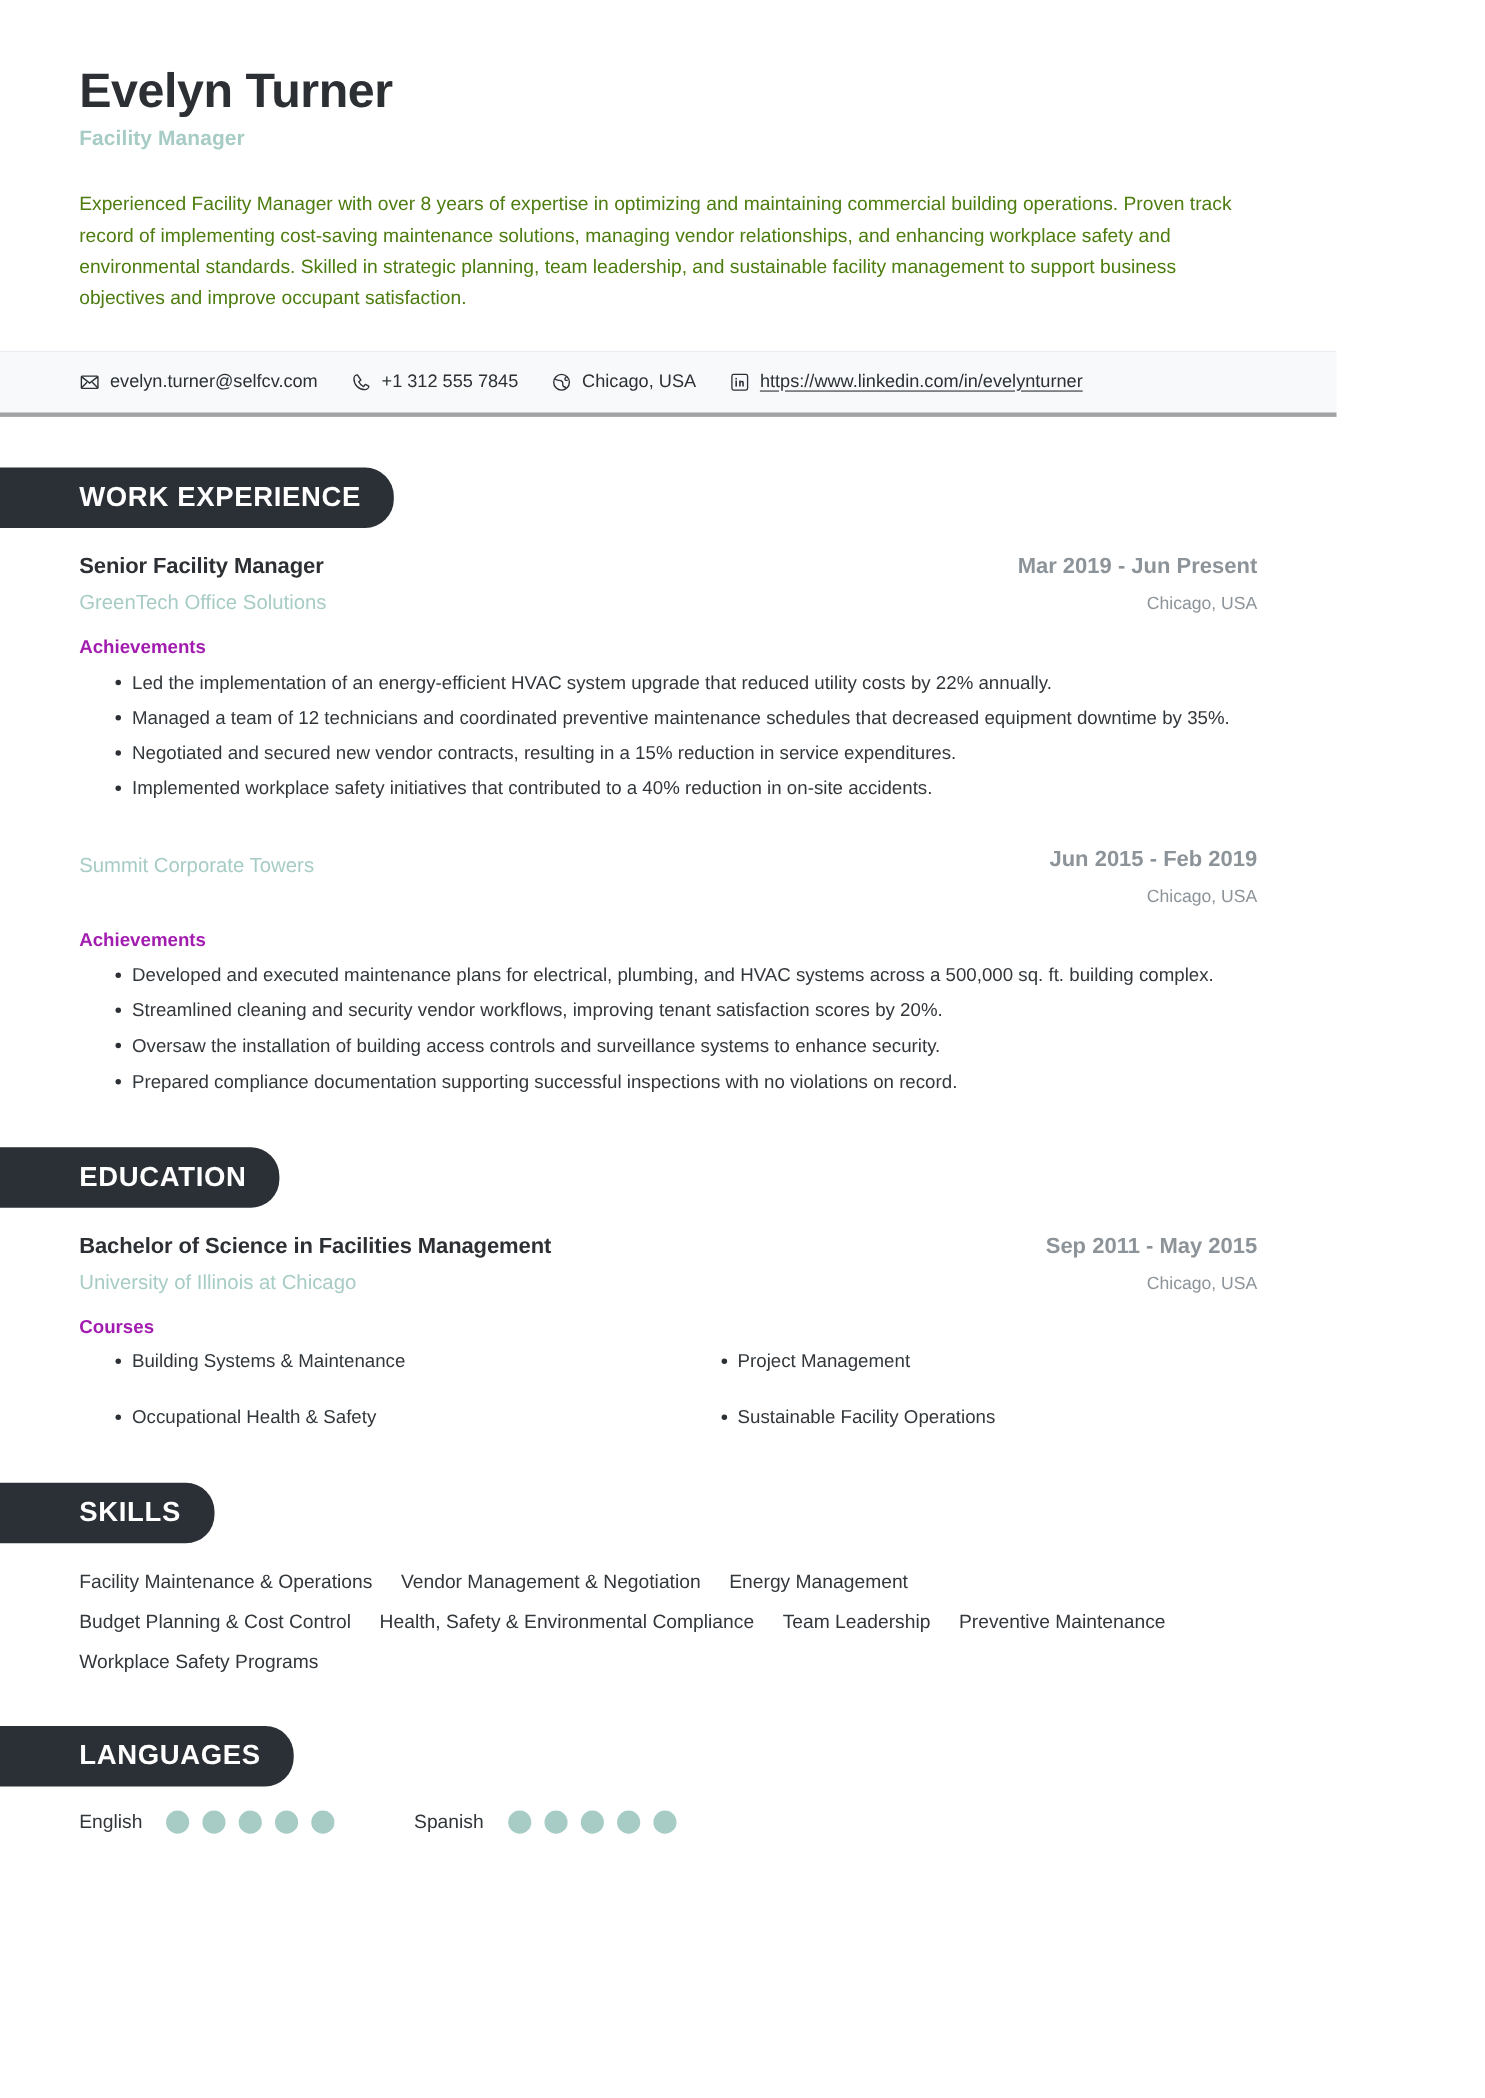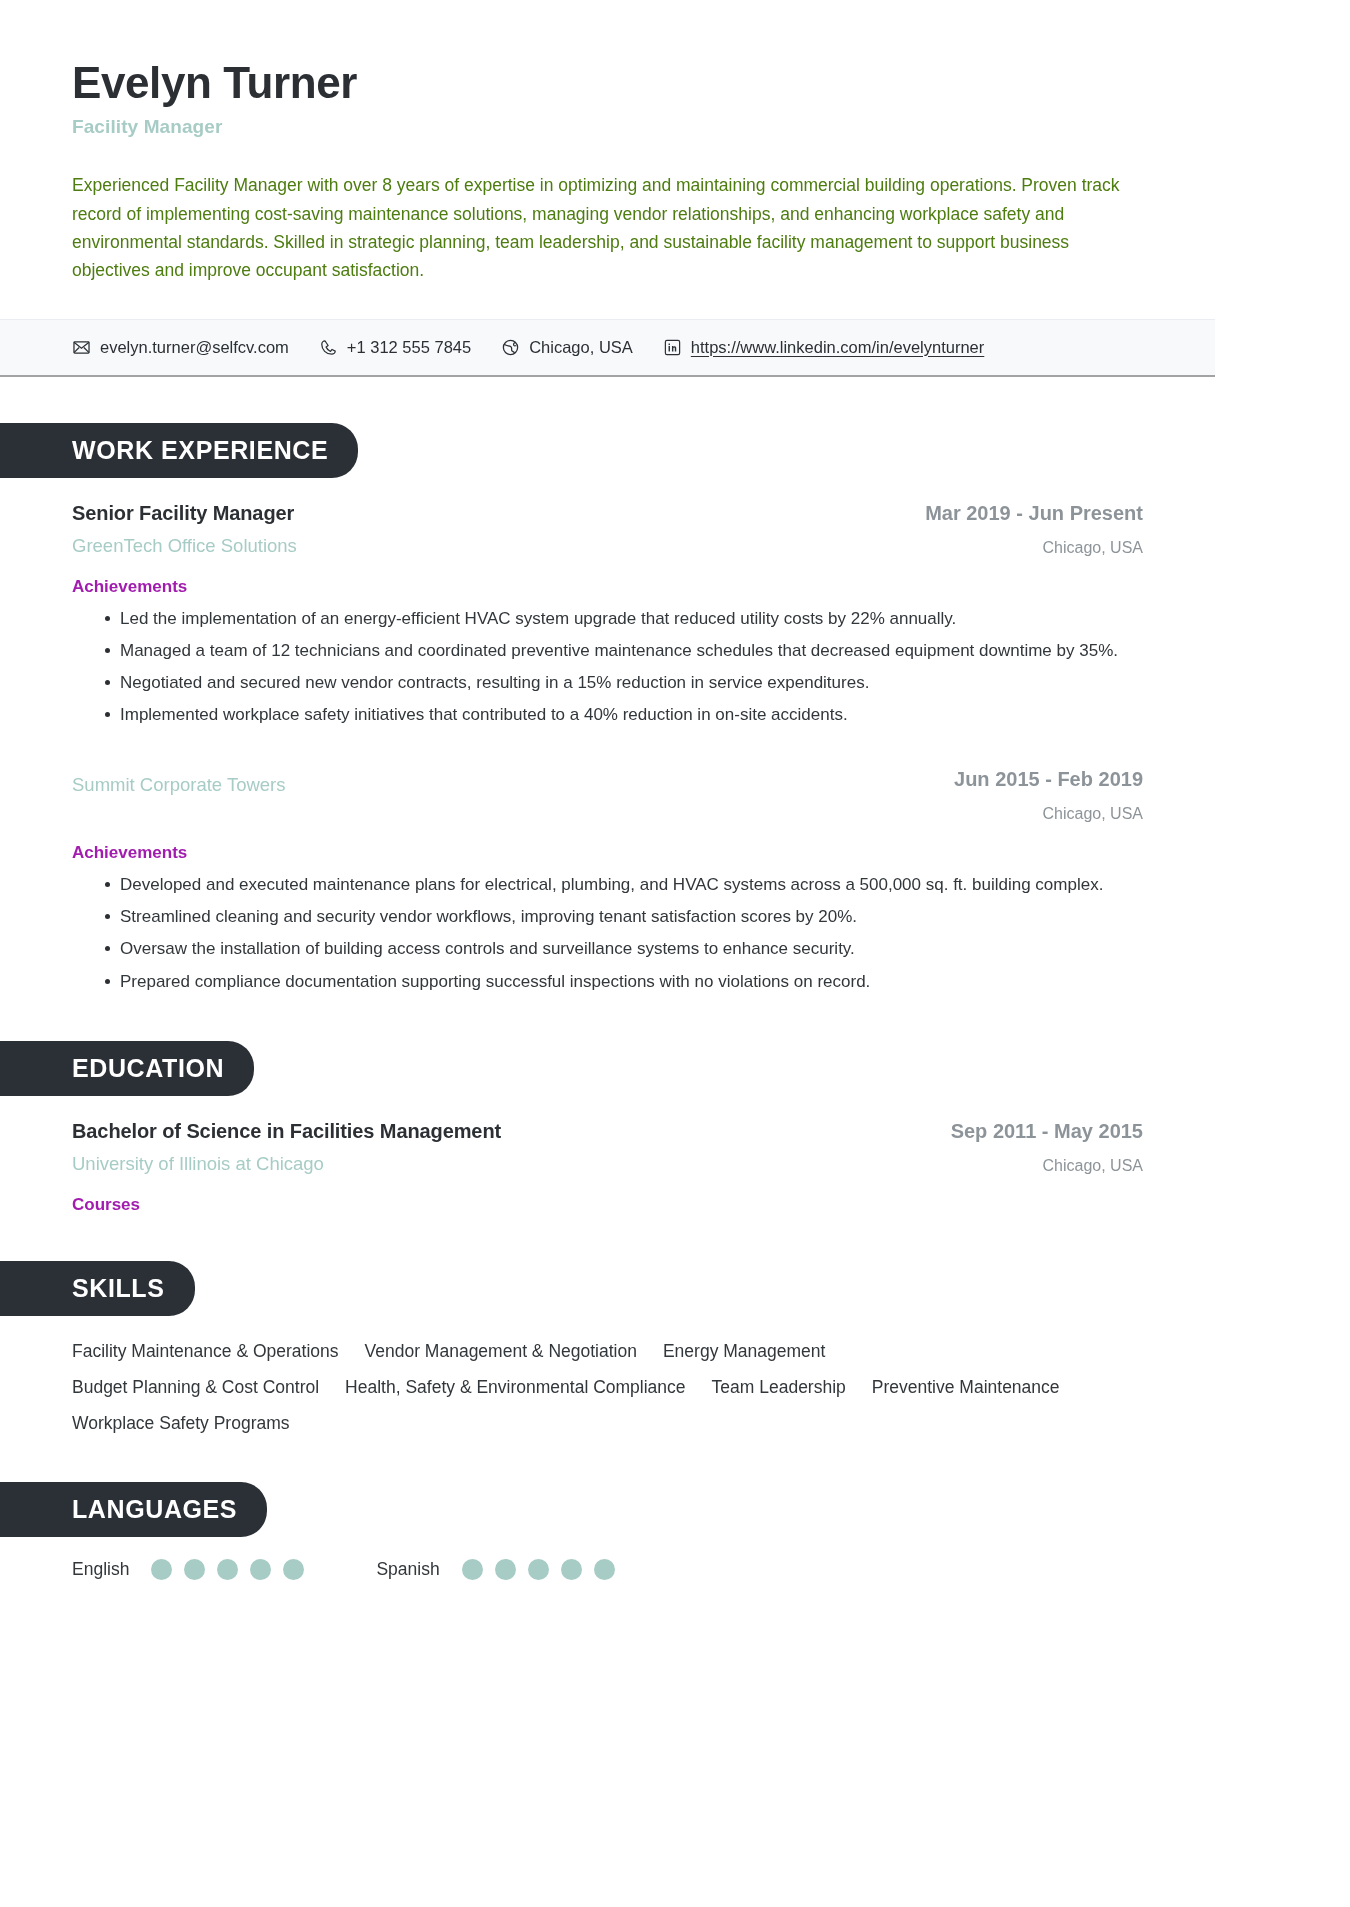--- a/index.html
+++ b/index.html
@@ -49,21 +49,21 @@
     color: #4d7c0f;
     max-width: 1160px;
     font-weight: 400;
   }
 
   
   .contact-bar {
     margin-top: 34px;
     background: #f7f9fb;
     border-top: 1px solid #e9edf1;
-    border-bottom: 2px solid #a3a3a3;
+    border-bottom: 4px solid #a3a3a3;
     padding: 18px 72px;
     display: flex;
     align-items: center;
     gap: 30px;
     flex-wrap: wrap;
   }
 
   .contact-item {
     display: flex;
     align-items: center;
@@ -376,20 +376,26 @@
         <div class="entry-left">
           <div class="entry-role">Bachelor of Science in Facilities Management</div>
           <div class="entry-org">University of Illinois at Chicago</div>
         </div>
         <div class="entry-right">
           <div class="entry-date">Sep 2011 - May 2015</div>
           <div class="entry-loc">Chicago, USA</div>
         </div>
       </div>
       <div class="sub-label">Courses</div>
+      <div class="courses-grid">
+        <div class="course">Building Systems &amp; Maintenance</div>
+        <div class="course">Project Management</div>
+        <div class="course">Occupational Health &amp; Safety</div>
+        <div class="course">Sustainable Facility Operations</div>
+      </div>
     </div>
   </div>
 
   <div class="section">
     <div class="section-head-wrap">
       <div class="section-head">SKILLS</div>
     </div>
     <div class="skills-flow">
       <span class="skill-item">Facility Maintenance &amp; Operations</span>
       <span class="skill-item">Vendor Management &amp; Negotiation</span>

